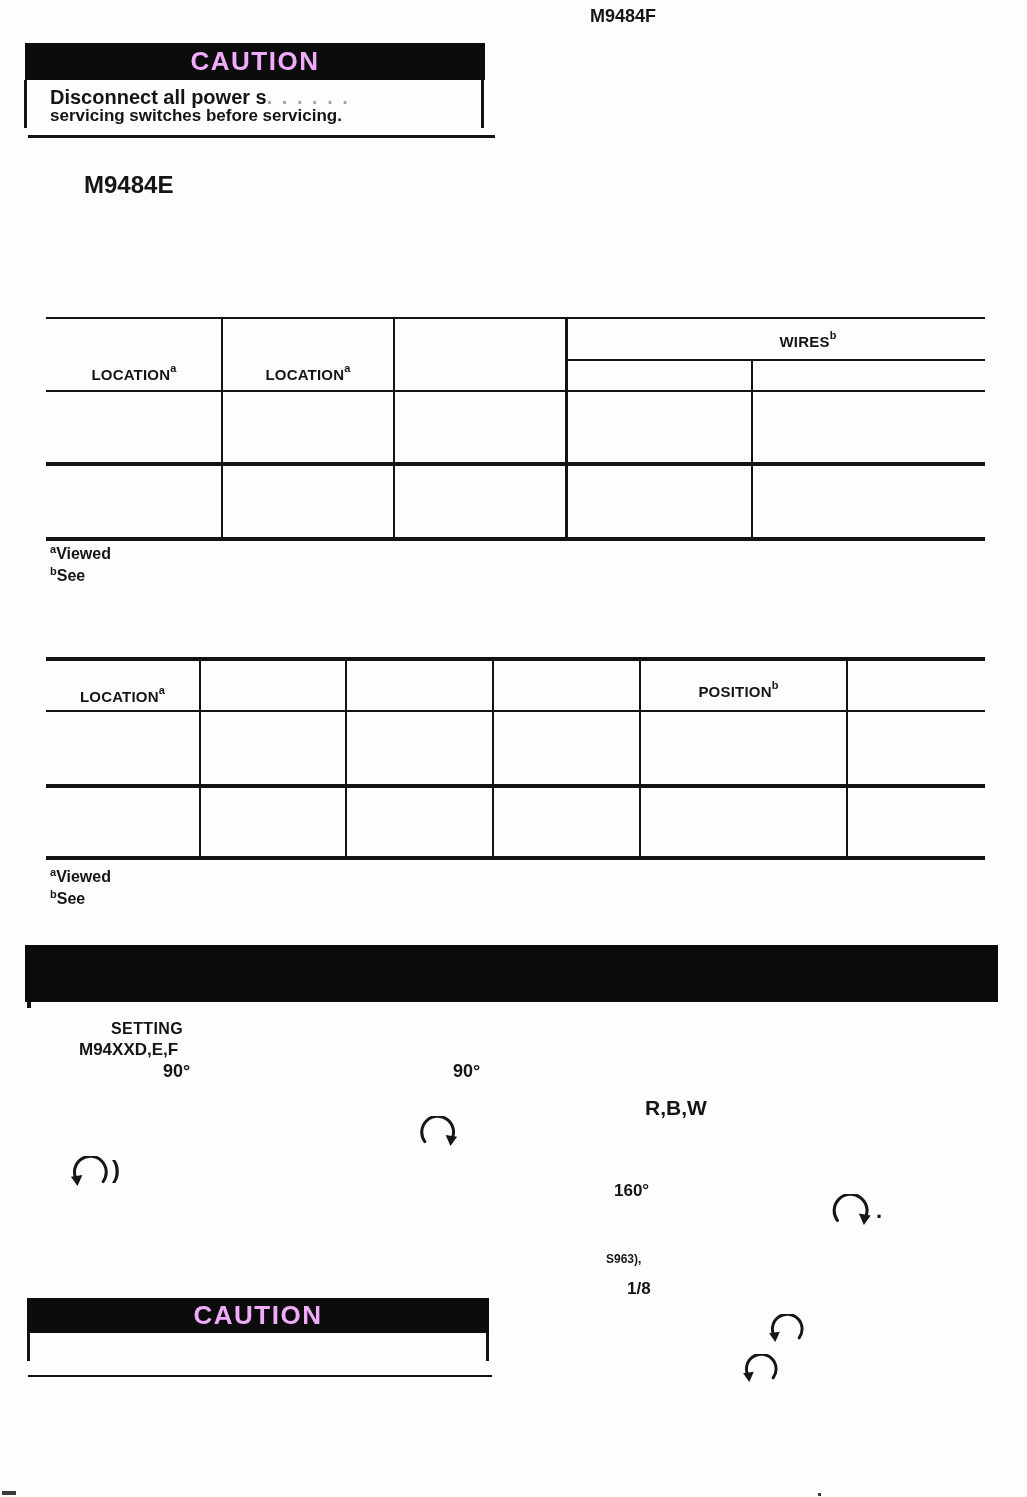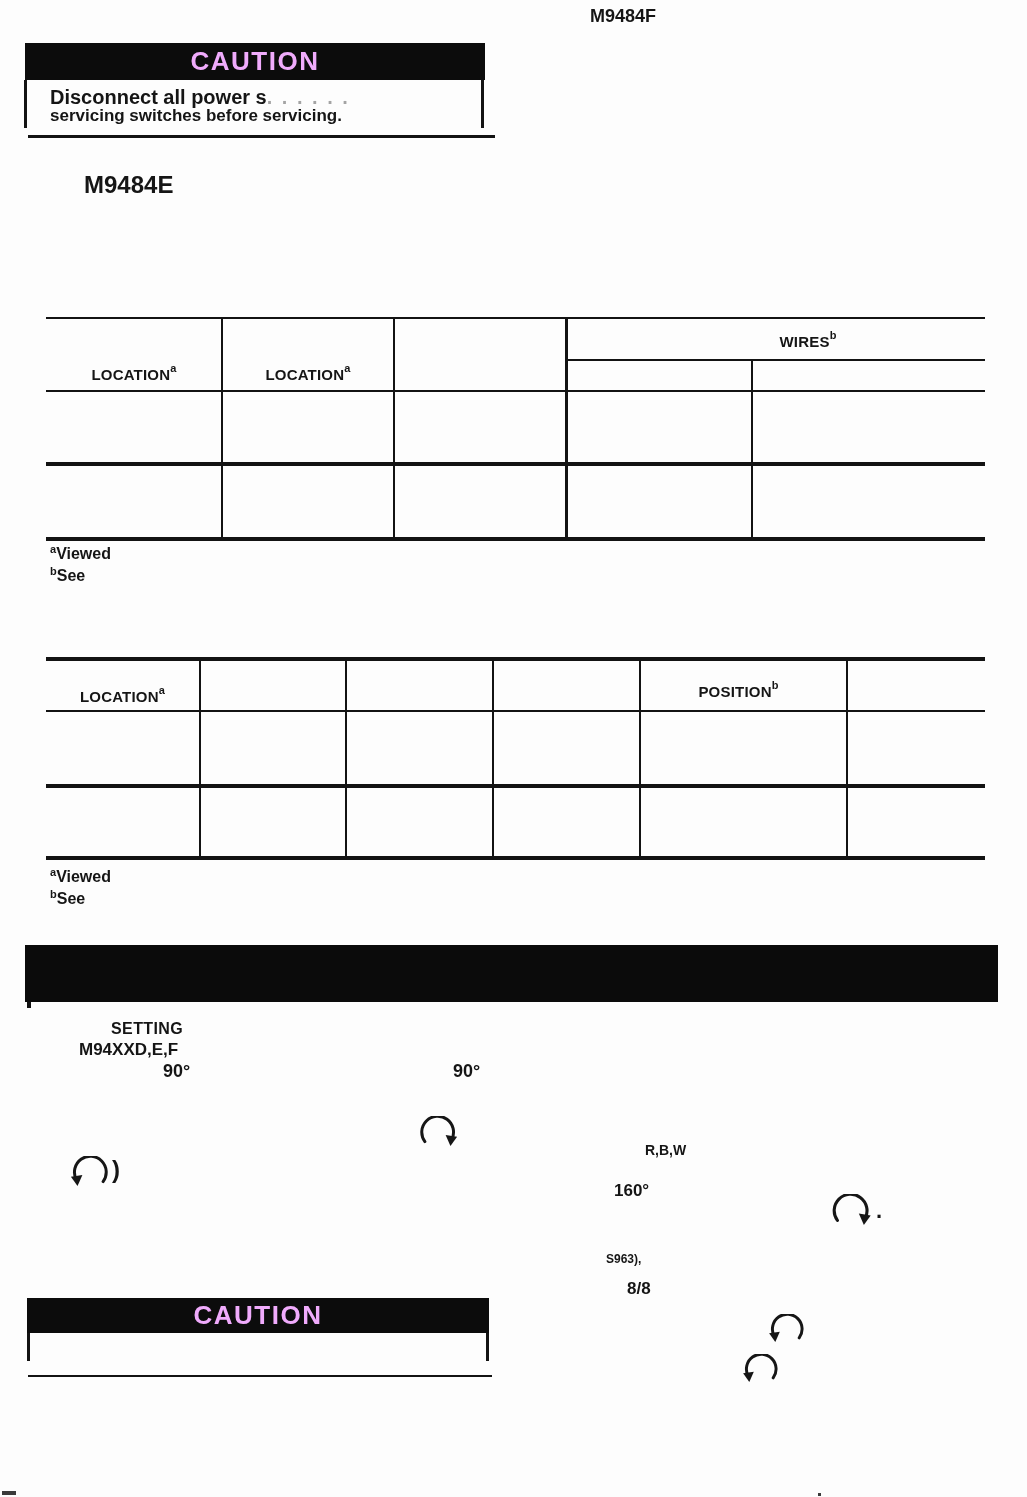--- a/index.html
+++ b/index.html
@@ -106,24 +106,24 @@
     </div>
   </div>
 
   <div class="banner" style="left:25px; top:945px; width:973px; height:57px;"></div>
   <div class="artifact" style="left:27px; top:1002px; width:4px; height:6px; background:#111;"></div>
 
   <div class="txt w700" style="left:111px; top:1020px; font-size:16px; letter-spacing:0.4px;">SETTING</div>
   <div class="txt w600" style="left:79px; top:1040px; font-size:17px;">M94XXD,E,F</div>
   <div class="txt w600" style="left:163px; top:1061px; font-size:18px;">90°</div>
   <div class="txt w600" style="left:453px; top:1061px; font-size:18px;">90°</div>
-  <div class="txt w600" style="left:645px; top:1142px; font-size:14px;">R,B,W</div>
+  <div class="txt w600" style="left:645px; top:1096px; font-size:21px;">R,B,W</div>
   <div class="txt w700" style="left:614px; top:1181px; font-size:17px;">160°</div>
   <div class="txt w600" style="left:606px; top:1252px; font-size:12px;">S963),</div>
-  <div class="txt w600" style="left:627px; top:1279px; font-size:17px;">8/8</div>
+  <div class="txt w600" style="left:627px; top:1279px; font-size:17px;">1/8</div>
 
   <div class="abs" style="left:416px; top:1116px;">
     <svg width="46" height="30" viewBox="0 0 48 34">
       <path d="M8,29 A18,18 0 1 1 38.5,26.5" fill="none" stroke="#161616" stroke-width="3.4" stroke-linecap="round"></path>
       <polygon points="31.5,21.5 44.5,23.5 37,34" fill="#161616"></polygon>
     </svg>
   </div>
 
   <div class="abs" style="left:66px; top:1156px;">
     <svg width="46" height="30" viewBox="0 0 48 34">

